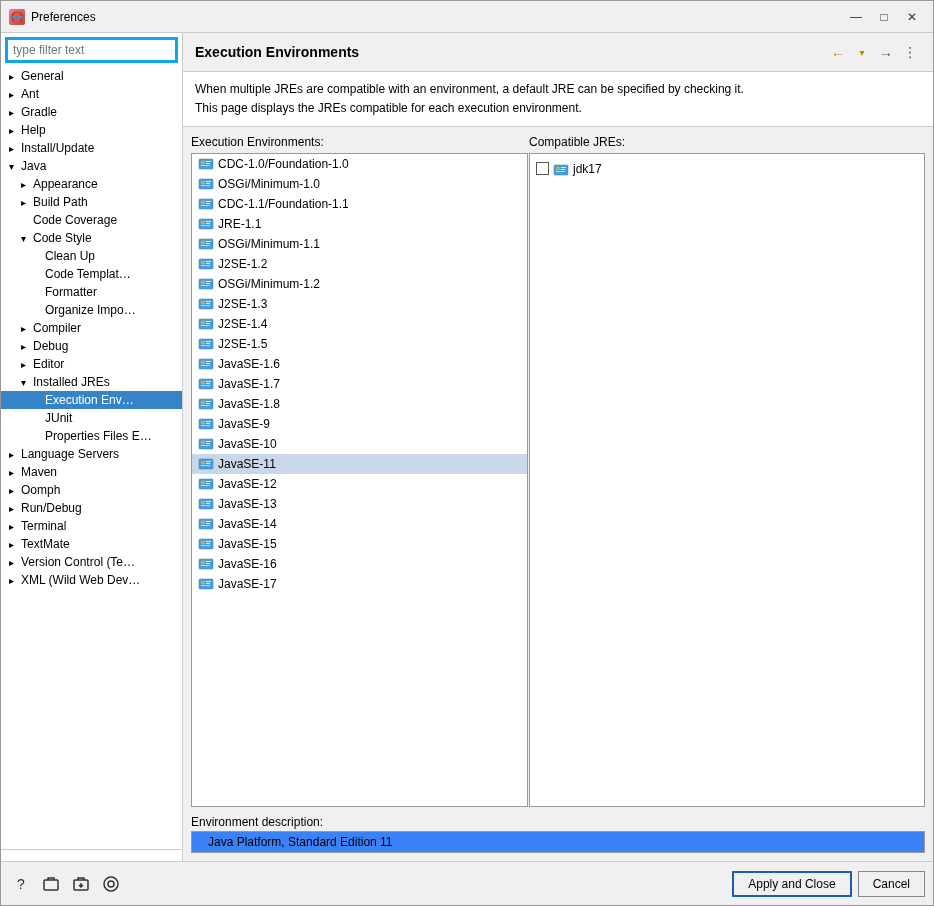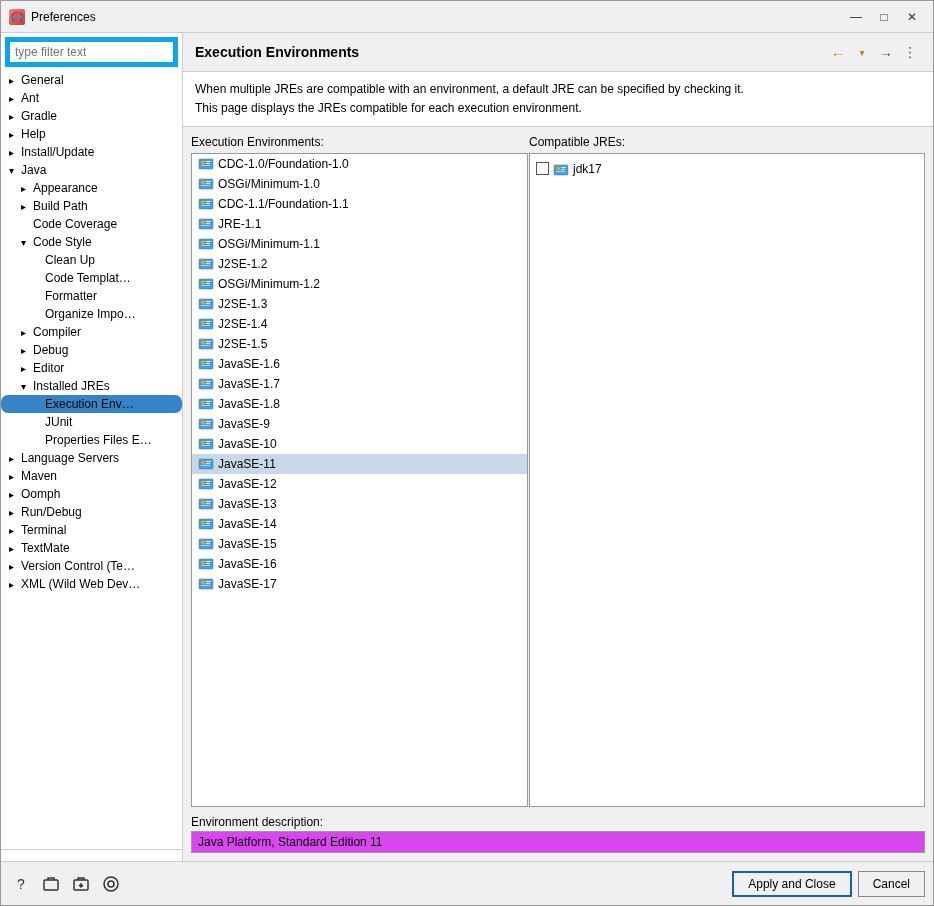--- a/index.html
+++ b/index.html
@@ -11,24 +11,24 @@
     .title-bar-left { display: flex; align-items: center; gap: 6px; }
     .title-bar-icon { width: 16px; height: 16px; background: linear-gradient(135deg, #e88, #a44); border-radius: 2px; display: flex; align-items: center; justify-content: center; font-size: 10px; color: white; }
     .title-bar-text { font-size: 12px; font-weight: normal; }
     .title-bar-controls { display: flex; gap: 2px; }
     .title-btn { width: 26px; height: 20px; background: transparent; border: 1px solid transparent; display: flex; align-items: center; justify-content: center; cursor: pointer; font-size: 12px; color: #333; }
 
     .main-content { display: flex; flex: 1; overflow: hidden; }
 
     
     .sidebar { width: 182px; border-right: 1px solid #ccc; background: #fff; display: flex; flex-direction: column; overflow: hidden; }
-    .filter-input { margin: 4px; padding: 3px 5px; border: 5px solid #0ea5e9; font-size: 12px; color: #999; width: calc(100% - 8px); }
+    .filter-input { margin: 4px; padding: 3px 5px; border: 3px solid #0ea5e9; font-size: 12px; color: #999; width: calc(100% - 8px); }
     .tree { flex: 1; overflow-y: auto; overflow-x: hidden; }
     .tree-item { padding: 2px 4px 2px 8px; cursor: pointer; display: flex; align-items: center; white-space: nowrap; color: #000; }
-    .tree-item.selected { background: #3584c8; color: #000000; border-radius: 7px; }
+    .tree-item.selected { background: #3584c8; color: #ffffff; }
     .tree-item .arrow { width: 12px; display: inline-block; font-size: 10px; }
     .tree-item .arrow.expanded::before { content: '▾'; }
     .tree-item .arrow.collapsed::before { content: '▸'; }
     .tree-item .arrow.leaf::before { content: ''; }
     .tree-item.indent1 { padding-left: 20px; }
     .tree-item.indent2 { padding-left: 32px; }
 
     
     .right-panel { flex: 1; display: flex; flex-direction: column; overflow: hidden; background: #f0f0f0; }
 
@@ -51,21 +51,21 @@
     .env-icon { width: 16px; height: 16px; display: inline-flex; align-items: center; justify-content: center; flex-shrink: 0; }
 
     .jre-panel { display: flex; flex-direction: column; width: 396px; overflow: hidden; }
     .jre-label { font-size: 12px; margin-bottom: 4px; }
     .jre-list { flex: 1; border: 1px solid #999; background: #fff; overflow-y: auto; }
     .jre-item { padding: 8px 6px; display: flex; align-items: flex-start; gap: 4px; cursor: pointer; }
     .jre-checkbox { width: 13px; height: 13px; border: 1px solid #555; background: #fff; display: inline-flex; align-items: center; justify-content: center; flex-shrink: 0; }
 
     .env-desc-section { display: flex; flex-direction: column; gap: 2px; }
     .env-desc-label { font-size: 12px; }
-    .env-desc-input { border: 1px solid #999; padding: 3px 6px; font-size: 12px; background: #d946ef; width: 100%; }
+    .env-desc-input { border: 1px solid #999; padding: 3px 16px; font-size: 12px; background: #3b82f6; width: 100%; }
 
     
     .bottom-bar { border-top: 1px solid #ccc; padding: 6px 8px; display: flex; align-items: center; justify-content: space-between; background: #f0f0f0; height: 44px; }
     .bottom-left { display: flex; gap: 6px; align-items: center; }
     .bottom-icon { width: 24px; height: 24px; display: flex; align-items: center; justify-content: center; cursor: pointer; font-size: 14px; color: #333; }
     .bottom-right { display: flex; gap: 6px; }
     .btn { padding: 4px 14px; font-size: 12px; border: 1px solid #888; background: #f0f0f0; cursor: pointer; }
     .btn-primary { border: 2px solid #1a5fbb; background: #f0f0f0; }
 
     

